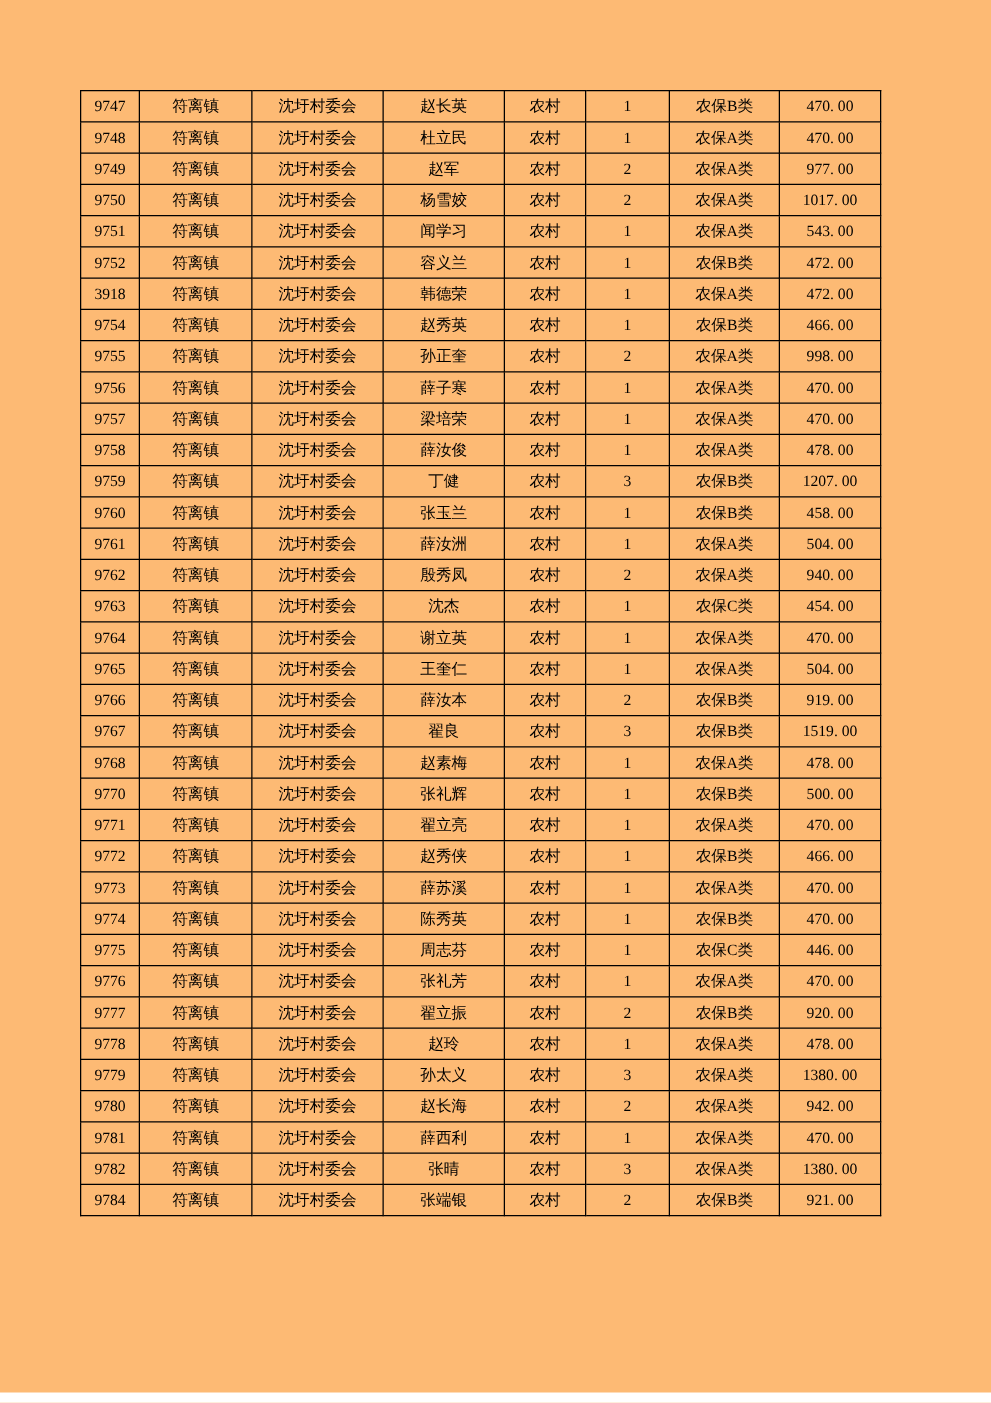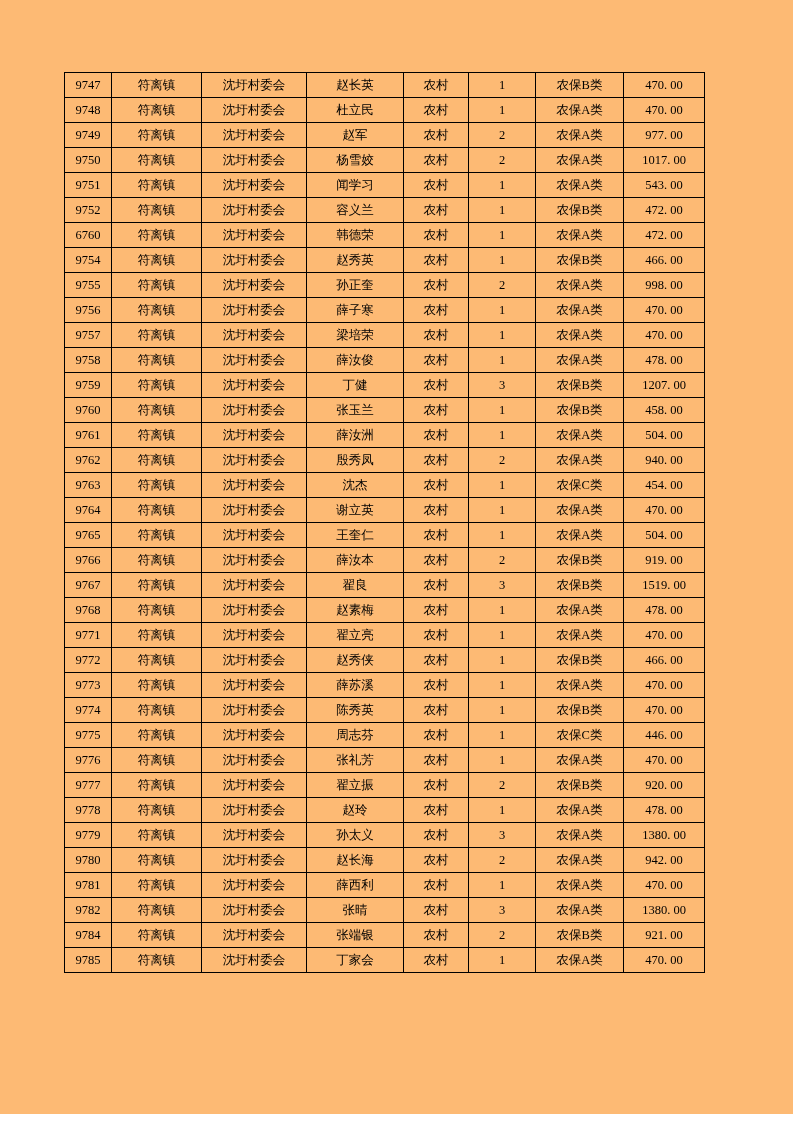--- a/index.html
+++ b/index.html
@@ -107,21 +107,21 @@
           <td>9752</td>
           <td>符离镇</td>
           <td>沈圩村委会</td>
           <td>容义兰</td>
           <td>农村</td>
           <td>1</td>
           <td>农保B类</td>
           <td>472. 00</td>
         </tr>
         <tr>
-          <td>6760</td>
+          <td>3918</td>
           <td>符离镇</td>
           <td>沈圩村委会</td>
           <td>韩德荣</td>
           <td>农村</td>
           <td>1</td>
           <td>农保A类</td>
           <td>472. 00</td>
         </tr>
         <tr>
           <td>9754</td>
@@ -267,20 +267,30 @@
           <td>9768</td>
           <td>符离镇</td>
           <td>沈圩村委会</td>
           <td>赵素梅</td>
           <td>农村</td>
           <td>1</td>
           <td>农保A类</td>
           <td>478. 00</td>
         </tr>
         <tr>
+          <td>9770</td>
+          <td>符离镇</td>
+          <td>沈圩村委会</td>
+          <td>张礼辉</td>
+          <td>农村</td>
+          <td>1</td>
+          <td>农保B类</td>
+          <td>500. 00</td>
+        </tr>
+        <tr>
           <td>9771</td>
           <td>符离镇</td>
           <td>沈圩村委会</td>
           <td>翟立亮</td>
           <td>农村</td>
           <td>1</td>
           <td>农保A类</td>
           <td>470. 00</td>
         </tr>
         <tr>
@@ -395,26 +405,16 @@
         </tr>
         <tr>
           <td>9784</td>
           <td>符离镇</td>
           <td>沈圩村委会</td>
           <td>张端银</td>
           <td>农村</td>
           <td>2</td>
           <td>农保B类</td>
           <td>921. 00</td>
-        </tr>
-        <tr>
-          <td>9785</td>
-          <td>符离镇</td>
-          <td>沈圩村委会</td>
-          <td>丁家会</td>
-          <td>农村</td>
-          <td>1</td>
-          <td>农保A类</td>
-          <td>470. 00</td>
         </tr>
       </tbody>
   </table>
 </div>
 
 </body></html>

